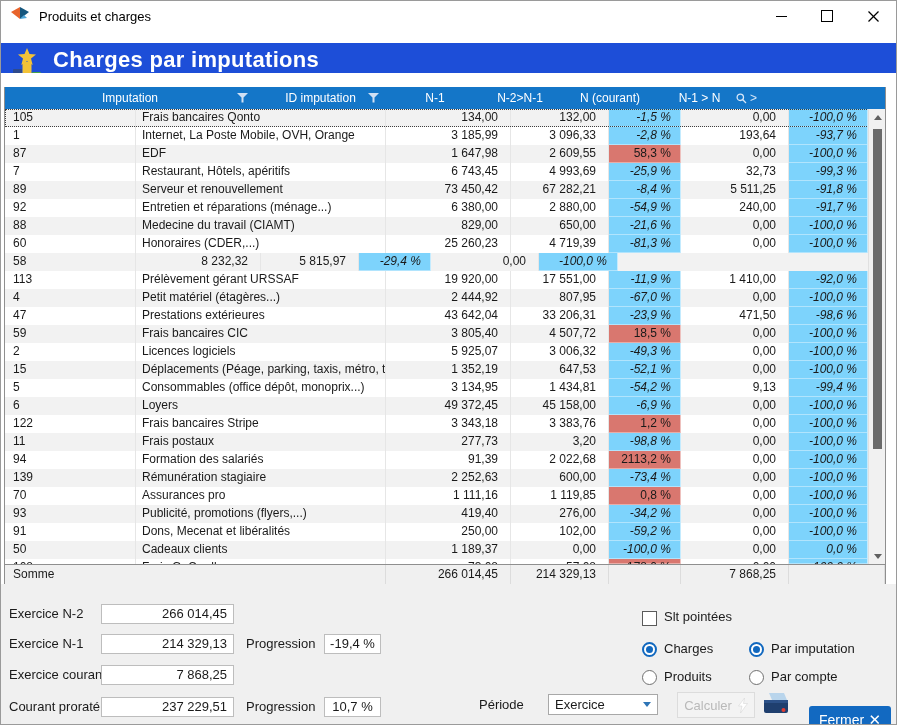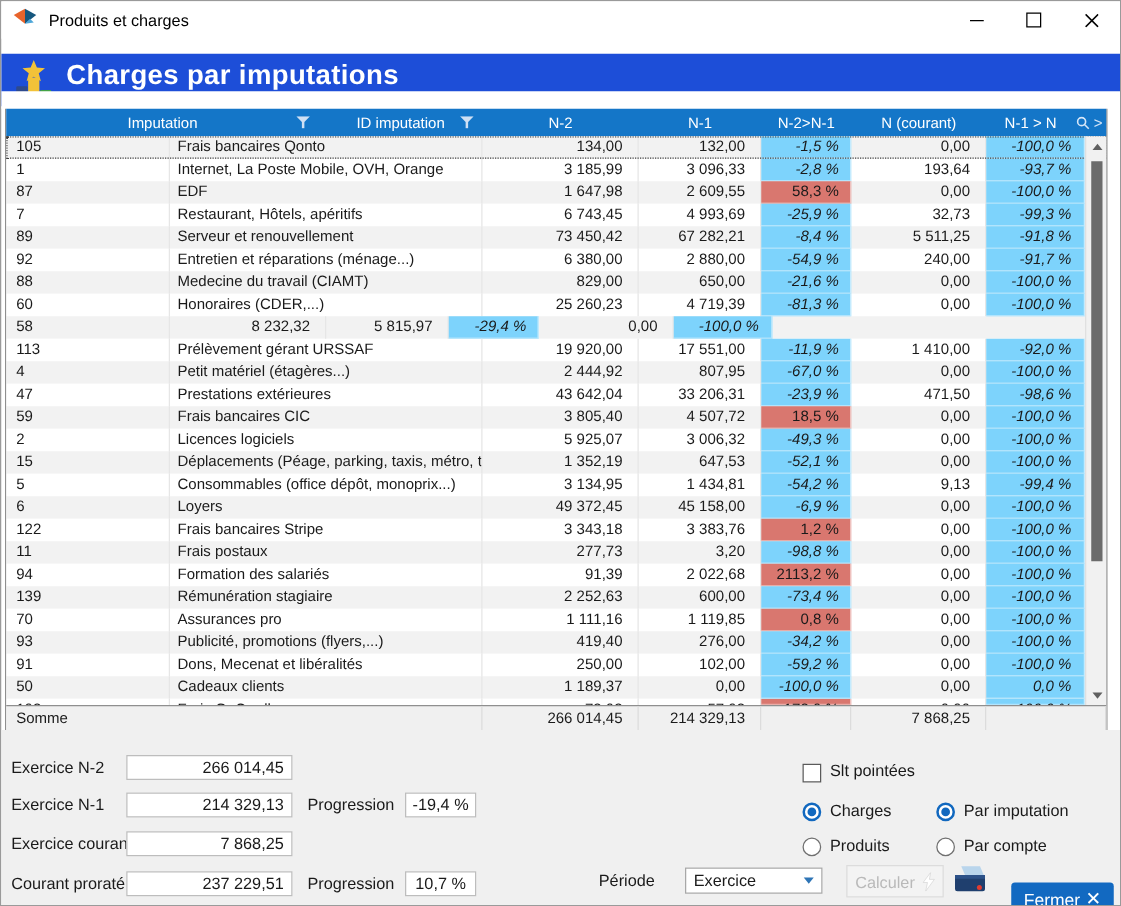--- a/index.html
+++ b/index.html
@@ -124,21 +124,20 @@
         <svg class="funnel" width="11" height="10" viewBox="0 0 11 10">
             <polygon points="0,0 11,0 6.5,4.5 6.5,9.5 4.5,9.5 4.5,4.5" fill="#cfe0f4"></polygon>
           </svg>
       </div>
       <div class="th th-id">
         <span>ID imputation</span>
         <svg class="funnel" width="11" height="10" viewBox="0 0 11 10">
             <polygon points="0,0 11,0 6.5,4.5 6.5,9.5 4.5,9.5 4.5,4.5" fill="#cfe0f4"></polygon>
           </svg>
       </div>
-      <div class="th th-n2"><span>N-2</span></div>
       <div class="th th-n1"><span>N-1</span></div>
       <div class="th th-d1"><span>N-2&gt;N-1</span></div>
       <div class="th th-n"><span>N (courant)</span></div>
       <div class="th th-d2"><span>N-1 &gt; N</span></div>
       <div class="th th-icons">
         <svg width="11" height="11" viewBox="0 0 11 11">
             <circle cx="4.3" cy="4.3" r="3.2" fill="none" stroke="#d6e6f8" stroke-width="1.3"></circle>
             <line x1="6.8" y1="6.8" x2="10" y2="10" stroke="#d6e6f8" stroke-width="1.3"></line>
           </svg>
         <span class="chev">&gt;</span>

